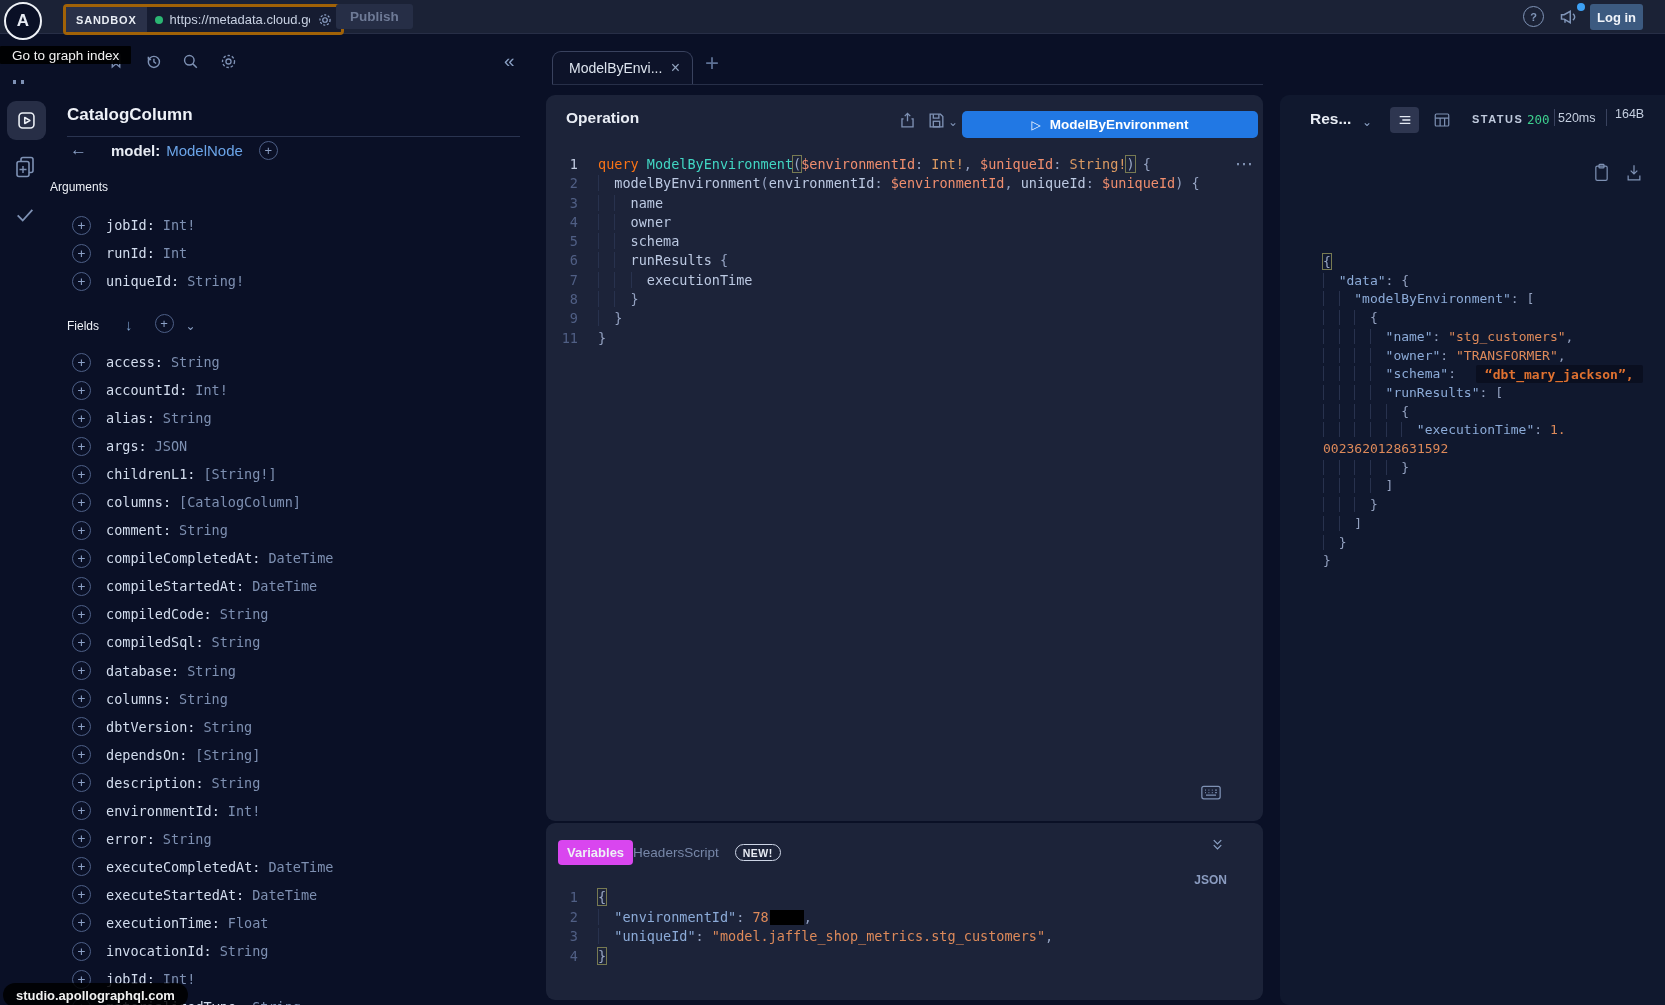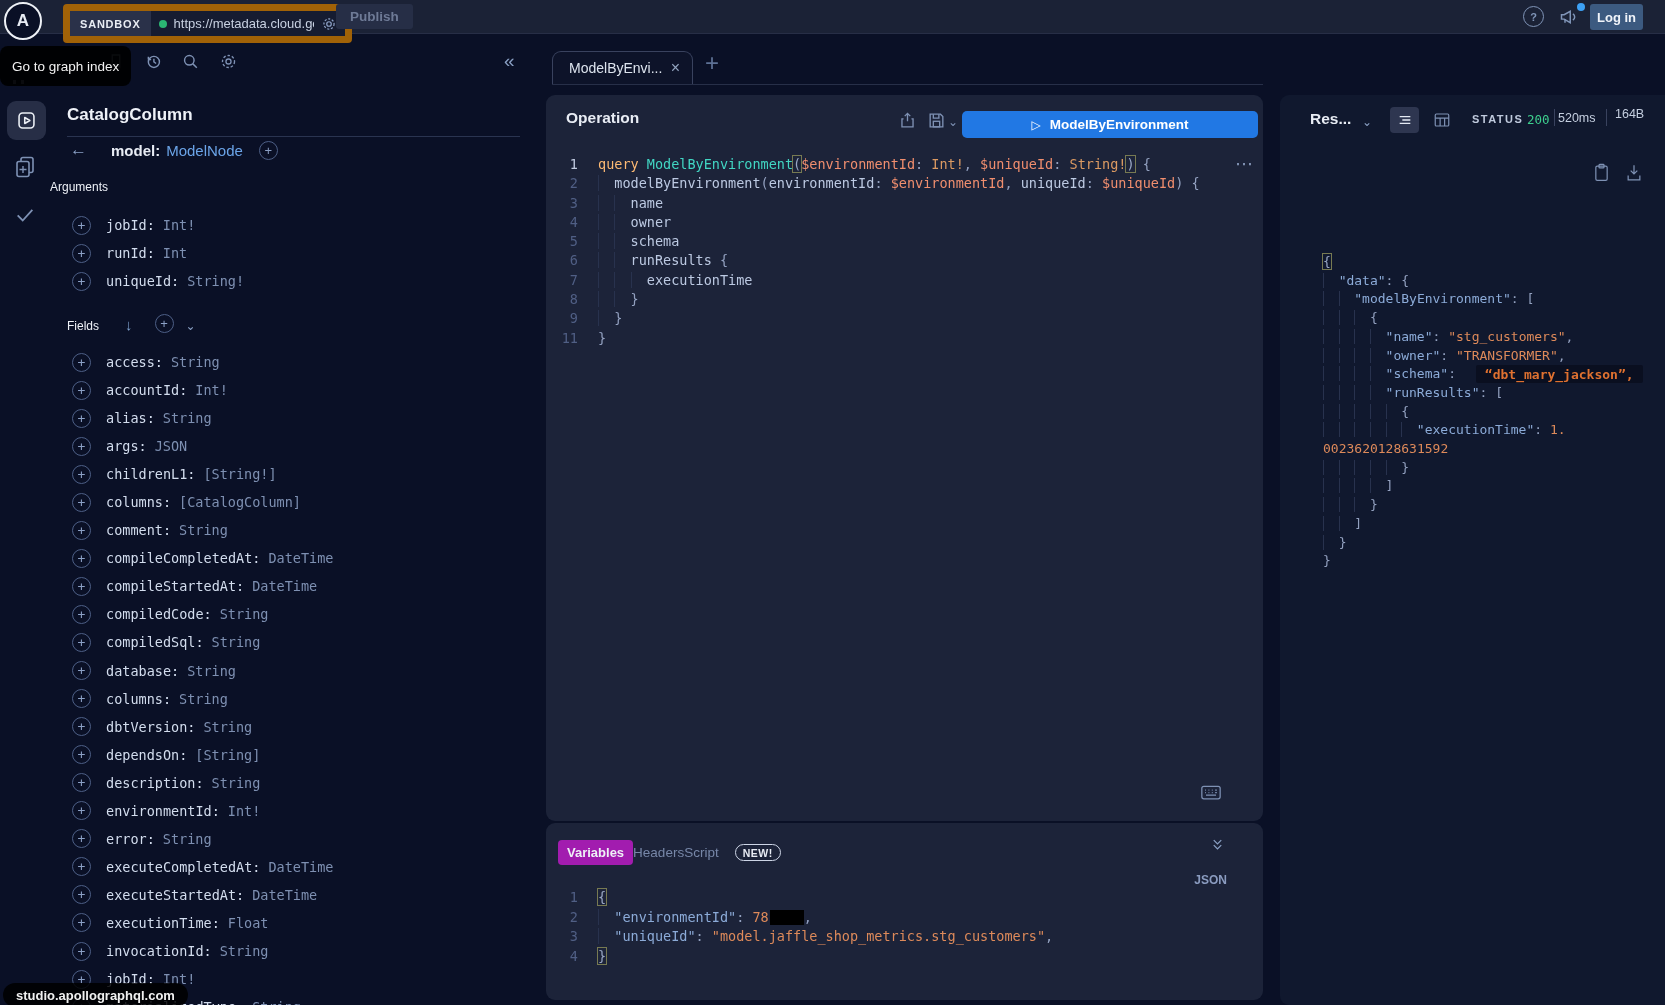--- a/index.html
+++ b/index.html
@@ -8,21 +8,21 @@
     background:#0a1026;color:#e8ecf4;
     font-family:"Liberation Sans","DejaVu Sans",sans-serif;
   }
   .abs{position:absolute}
   svg{display:block}
 
   
   .topbar{position:absolute;left:0;top:0;width:1665px;height:33px;background:#1b2236;border-bottom:1px solid #272e46}
   .logo{position:absolute;left:4px;top:2px;width:34px;height:34px;border:2px solid #eef1f6;border-radius:50%;
         background:#0a1026;display:flex;align-items:center;justify-content:center;font-weight:bold;font-size:17px;z-index:5}
-  .sb-group{position:absolute;left:63px;top:4px;height:25px;display:flex;border:7px solid #a16207;border-radius:4px;overflow:hidden}
+  .sb-group{position:absolute;left:63px;top:4px;height:25px;display:flex;border:3px solid #a16207;border-radius:4px;overflow:hidden}
   .sb-chip{background:#2a3149;padding:0 10px;display:flex;align-items:center;font-size:11px;font-weight:bold;letter-spacing:.8px;color:#e9edf4}
   .sb-url{display:flex;align-items:center;gap:7px;padding:0 8px;background:#161c31;width:178px}
   .sb-dot{width:8px;height:8px;border-radius:50%;background:#2bb673;flex:none}
   .sb-urltext{font-size:13px;color:#c8d1e2;white-space:nowrap;overflow:hidden;flex:1}
   .publish{position:absolute;left:336px;top:4px;height:25px;padding:0 14px;background:#262e46;border-radius:3px;
            color:#6e7a96;font-size:13.5px;font-weight:bold;display:flex;align-items:center}
   .help{position:absolute;left:1523px;top:6px;width:19px;height:19px;border:1.5px solid #8095b8;border-radius:50%;
         color:#8095b8;font-size:11px;font-weight:bold;display:flex;align-items:center;justify-content:center}
   .mega{position:absolute;left:1558px;top:6px}
   .mega-dot{position:absolute;left:1577px;top:3px;width:8px;height:8px;border-radius:50%;background:#3da1f5}
@@ -32,21 +32,21 @@
   
   .subicon{position:absolute;top:52px}
   .collapse{position:absolute;left:504px;top:50px;font-size:19px;color:#8aa0c4}
   .tabline{position:absolute;left:552px;top:84px;width:711px;height:1px;background:#272f48}
   .tab{position:absolute;left:552px;top:51px;width:141px;height:33px;background:#0d1329;border:1px solid #39425e;border-bottom:none;
        border-radius:9px 9px 0 0;display:flex;align-items:center;padding:0 12px 0 16px;box-sizing:border-box}
   .tab-title{font-size:14px;color:#dde4ee;flex:1;white-space:nowrap;overflow:hidden}
   .tab-close{color:#93a5c0;font-size:16px;margin-left:8px}
   .newtab{position:absolute;left:705px;top:49px;font-size:24px;color:#5d7195;font-weight:300}
 
-  .tooltip{position:absolute;left:0;top:46px;height:40px;background:rgba(0,0,0,.92);border-radius:8px;color:#f2f2f2;
+  .tooltip{position:absolute;left:0;top:46px;height:18px;background:rgba(0,0,0,.92);border-radius:1px;color:#f2f2f2;
            font-size:13.5px;display:flex;align-items:center;padding:0 12px;z-index:60}
 
   
   .rail-sel{position:absolute;left:7px;top:101px;width:39px;height:39px;background:#272e46;border-radius:9px;
             display:flex;align-items:center;justify-content:center}
   .rail-ic{position:absolute}
   .rail-dots{position:absolute;left:13px;top:80px;display:flex;gap:5px}
   .rail-dots i{width:3px;height:4px;background:#7e91b4;display:block}
 
   
@@ -91,36 +91,36 @@
   .op-code .cline{line-height:19.3px}
   .vars-code{left:0;top:65px;right:0}
   .vars-code .cline{line-height:19.5px}
   .resp-code{left:43px;top:158px;right:10px;font-size:13px}
   .resp-code .cline{line-height:18.7px}
   .ln{width:32px;text-align:right;color:#505f85;flex:none}
   .ln.act{color:#c0cadf}
   .lc{padding-left:20px}
   .resp-code .lc{padding-left:0}
   .ig{border-left:1px solid #28324e;padding-left:calc(2ch - 1px)}
-  .t-kw{color:#fdba74}
+  .t-kw{color:#f97316}
   .t-op{color:#41d6c3}
   .t-vr{color:#f08e6e}
   .t-ty{color:#dc9a62}
   .t-fld{color:#bcc9e2}
   .t-pn{color:#93a1c0}
   .t-key{color:#8cabd8}
   .t-str,.t-num{color:#de8a5a}
   .t-br{color:#93a1c0}
   .t-bx{color:#9aa8c6;box-shadow:0 0 0 1px #777a52}
   .t-red{display:inline-block;width:34px;height:15px;background:#000;vertical-align:-3px;margin-left:1px}
   .t-hl{background:#0a0f20;color:#df7130;font-weight:bold;padding:1.5px 9px;margin-left:12px;border-radius:2px}
 
   
   .vars-tabs{position:absolute;left:12px;top:17px;display:flex;align-items:center}
-  .vtab-sel{background:#a21caf;border-radius:4px;padding:5px 9px;font-size:13px;font-weight:bold;color:#eef1f6}
+  .vtab-sel{background:#d946ef;border-radius:4px;padding:5px 9px;font-size:13px;font-weight:bold;color:#eef1f6}
   .vtab{font-size:13.5px;color:#7787a8;}
   .newbadge{margin-left:16px;border:1.5px solid #cdd5e6;border-radius:10px;padding:1.5px 7px;font-size:10.5px;
             font-weight:bold;letter-spacing:.5px;color:#e8ecf4}
   .dblchev{position:absolute;right:38px;top:14px;color:#8aa0c4}
   .jsonlbl{position:absolute;right:36px;top:50px;font-size:12px;font-weight:bold;color:#8b9cc0}
   .kbd-ic{position:absolute;right:42px;top:690px;color:#7e91b4}
 
   
   .resp{position:absolute;left:1280px;top:95px;width:385px;height:910px;background:#10182e;border-radius:9px 0 0 9px}
   .resp-title{position:absolute;left:30px;top:15px;font-size:15.5px;font-weight:bold;color:#e8ecf4}

